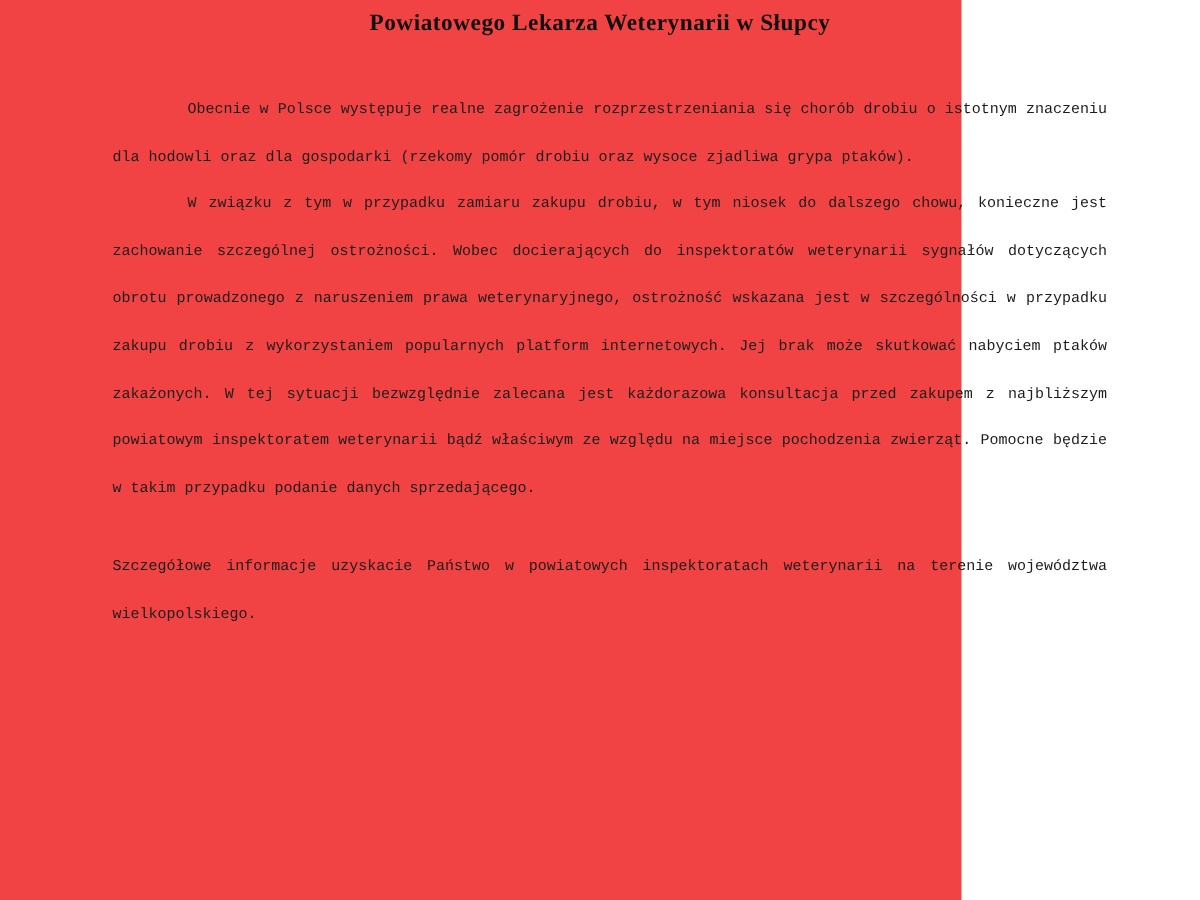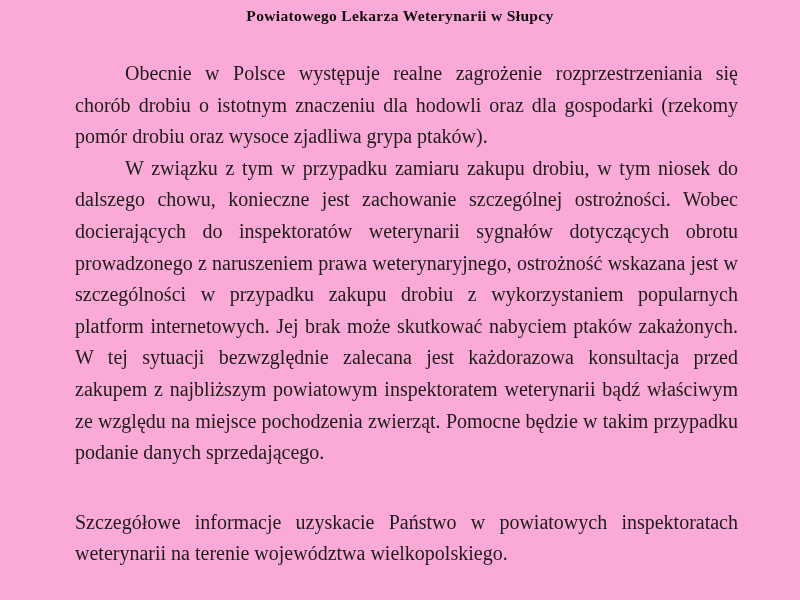--- a/index.html
+++ b/index.html
@@ -13,23 +13,23 @@
     width: 800px;
     height: 600px;
     overflow: hidden;
     font-family: "Liberation Serif", "DejaVu Serif", serif;
     color: #1c1c1c;
     -webkit-font-smoothing: antialiased;
   }
 
   .page {
     position: relative;
-    width: 800px;
+    width: 641px;
     height: 600px;
-    background: #f9a8d4;
+    background: #ef4444;
     box-sizing: border-box;
   }
 
   
   .heading-block {
     position: absolute;
     left: 0;
     top: -17px;
     width: 800px;
     text-align: center;
@@ -53,32 +53,33 @@
     position: absolute;
     left: 75px;
     top: 58px;
     width: 663px;
   }
 
   p.para {
     margin: 0;
     text-align: justify;
     text-justify: inter-word;
-    font-size: 20px;
+    font-size: 10px;
     line-height: 31.6px;
     color: #1e1e1e;
     hyphens: none;
+    font-family: Liberation Mono, monospace;
   }
 
   p.para.indented {
     text-indent: 50px;
   }
 
   p.gap-1 { }
-  p.gap-2 { margin-top: 38px; }
+  p.gap-2 { margin-top: 21px; }
 
   
   .page {
     filter: contrast(1.02);
   }
 </style>
 </head>
 <body>
 
 <div class="page">

